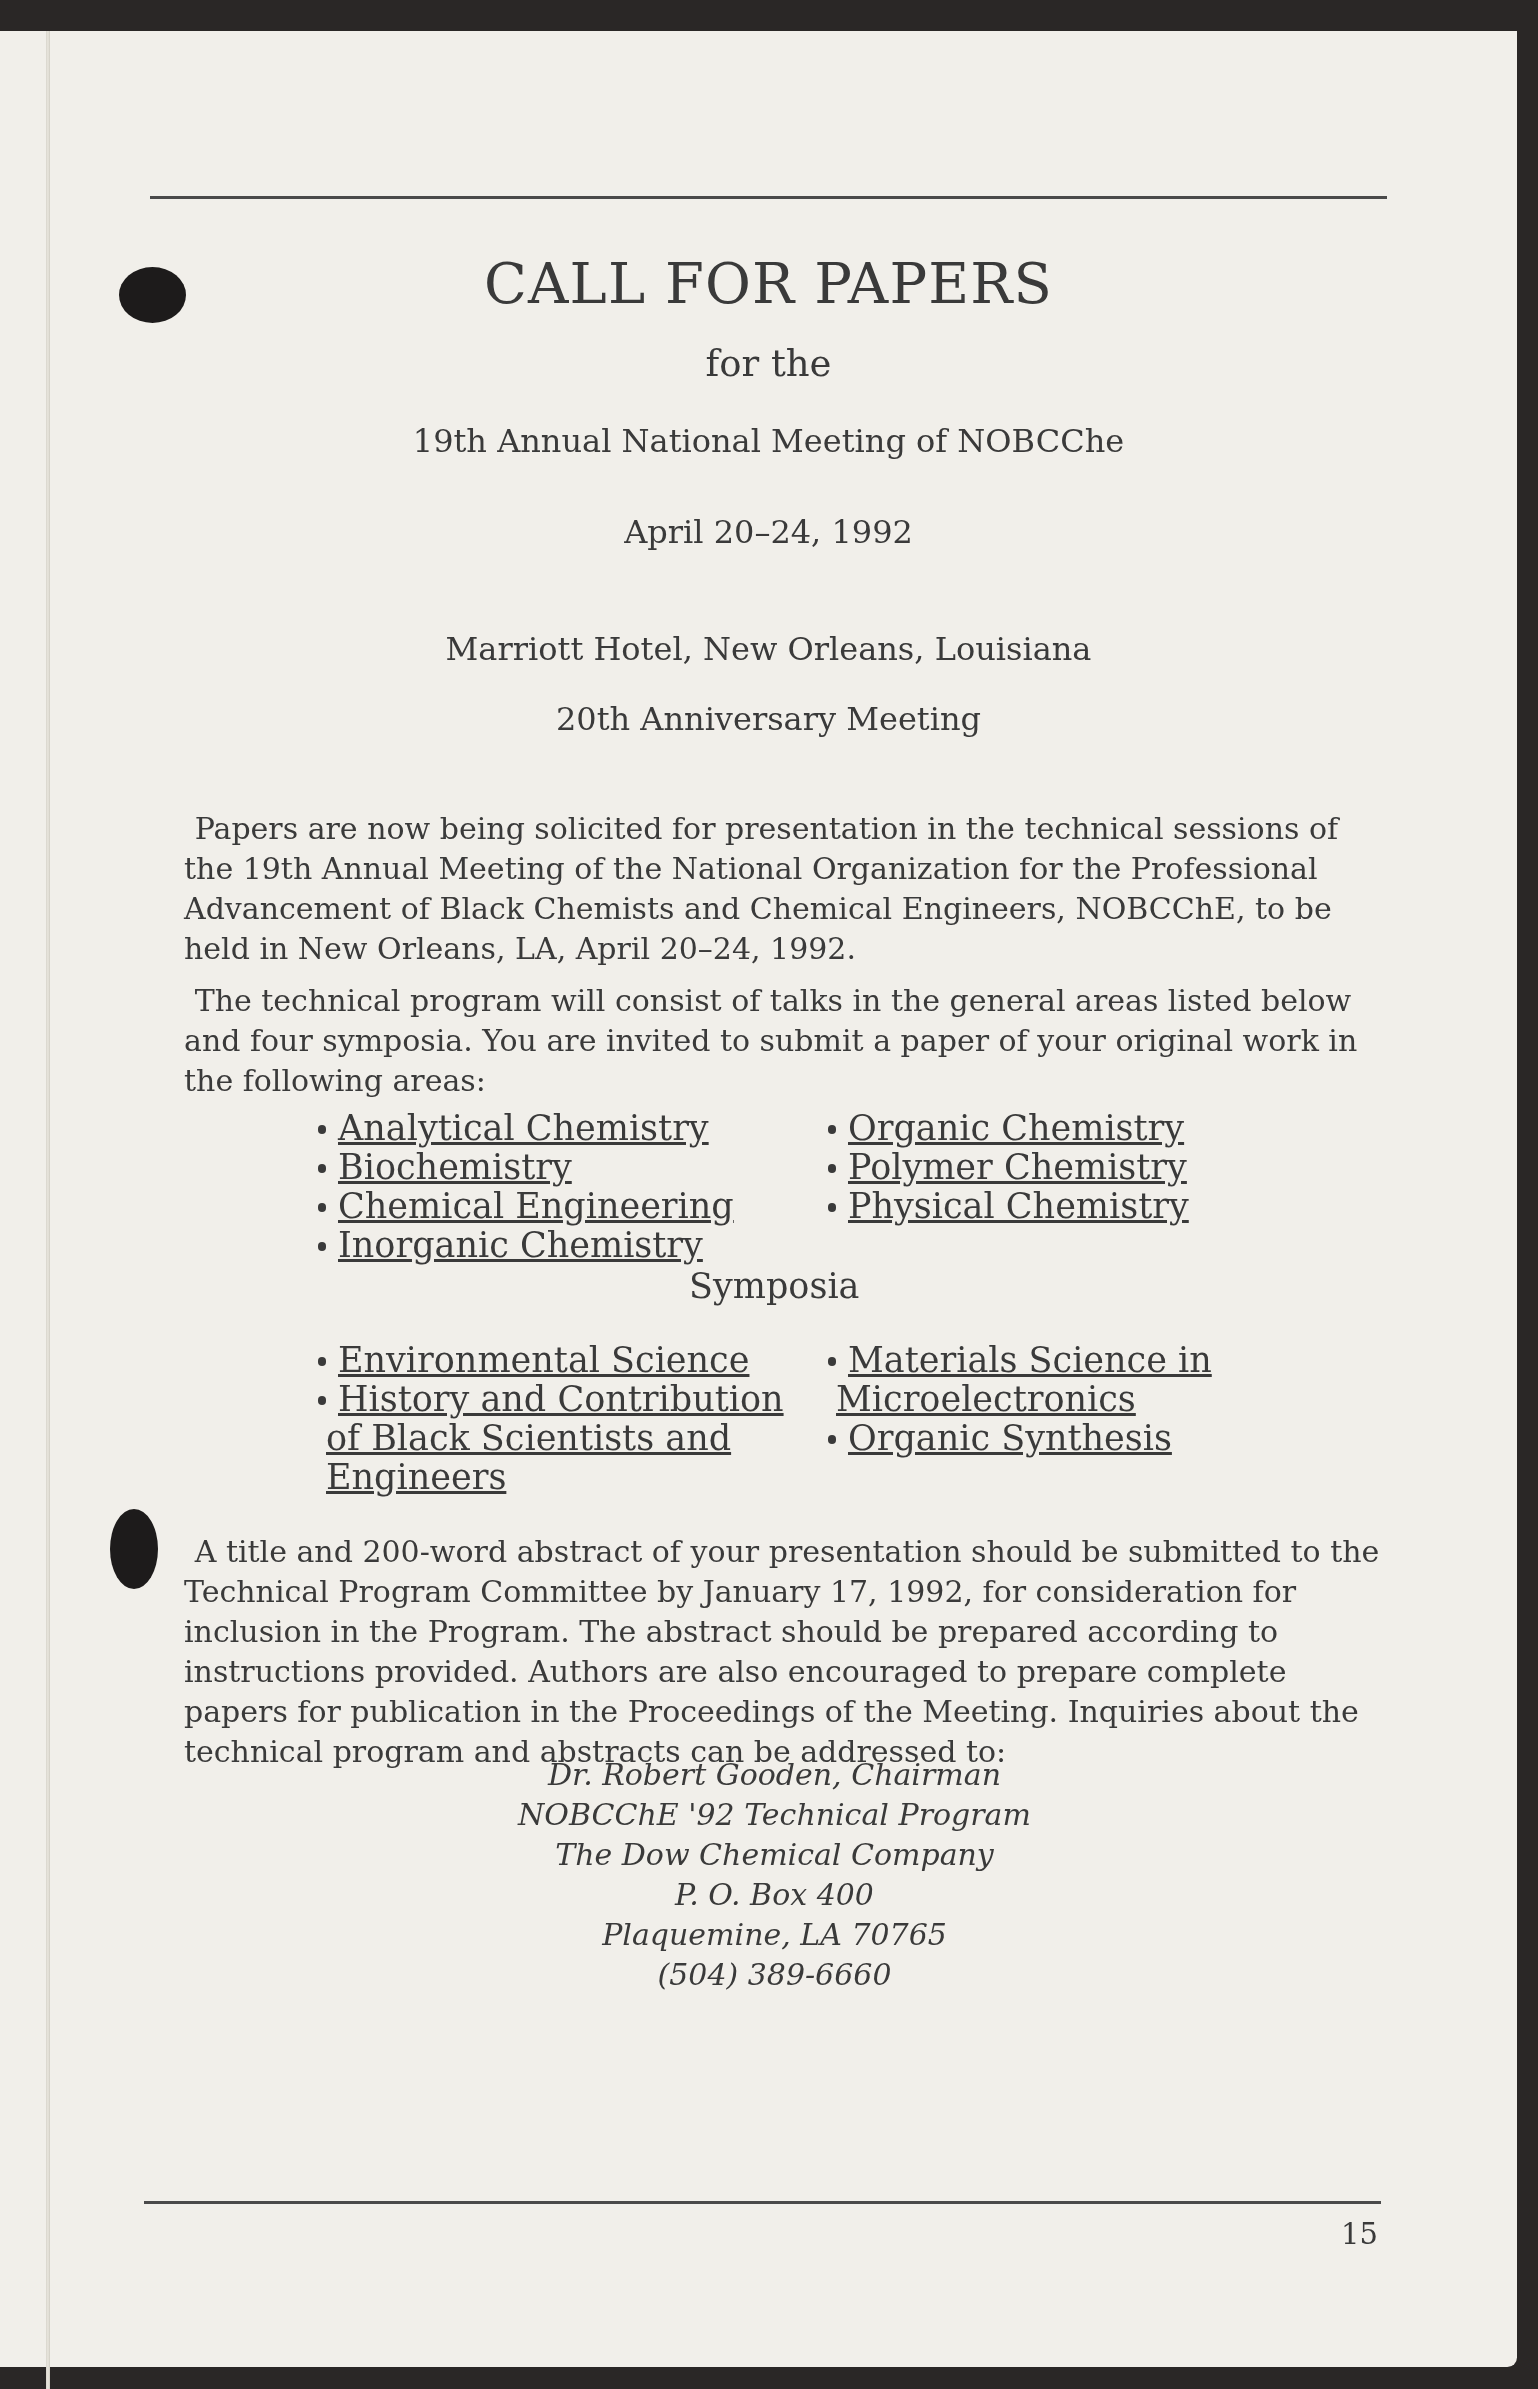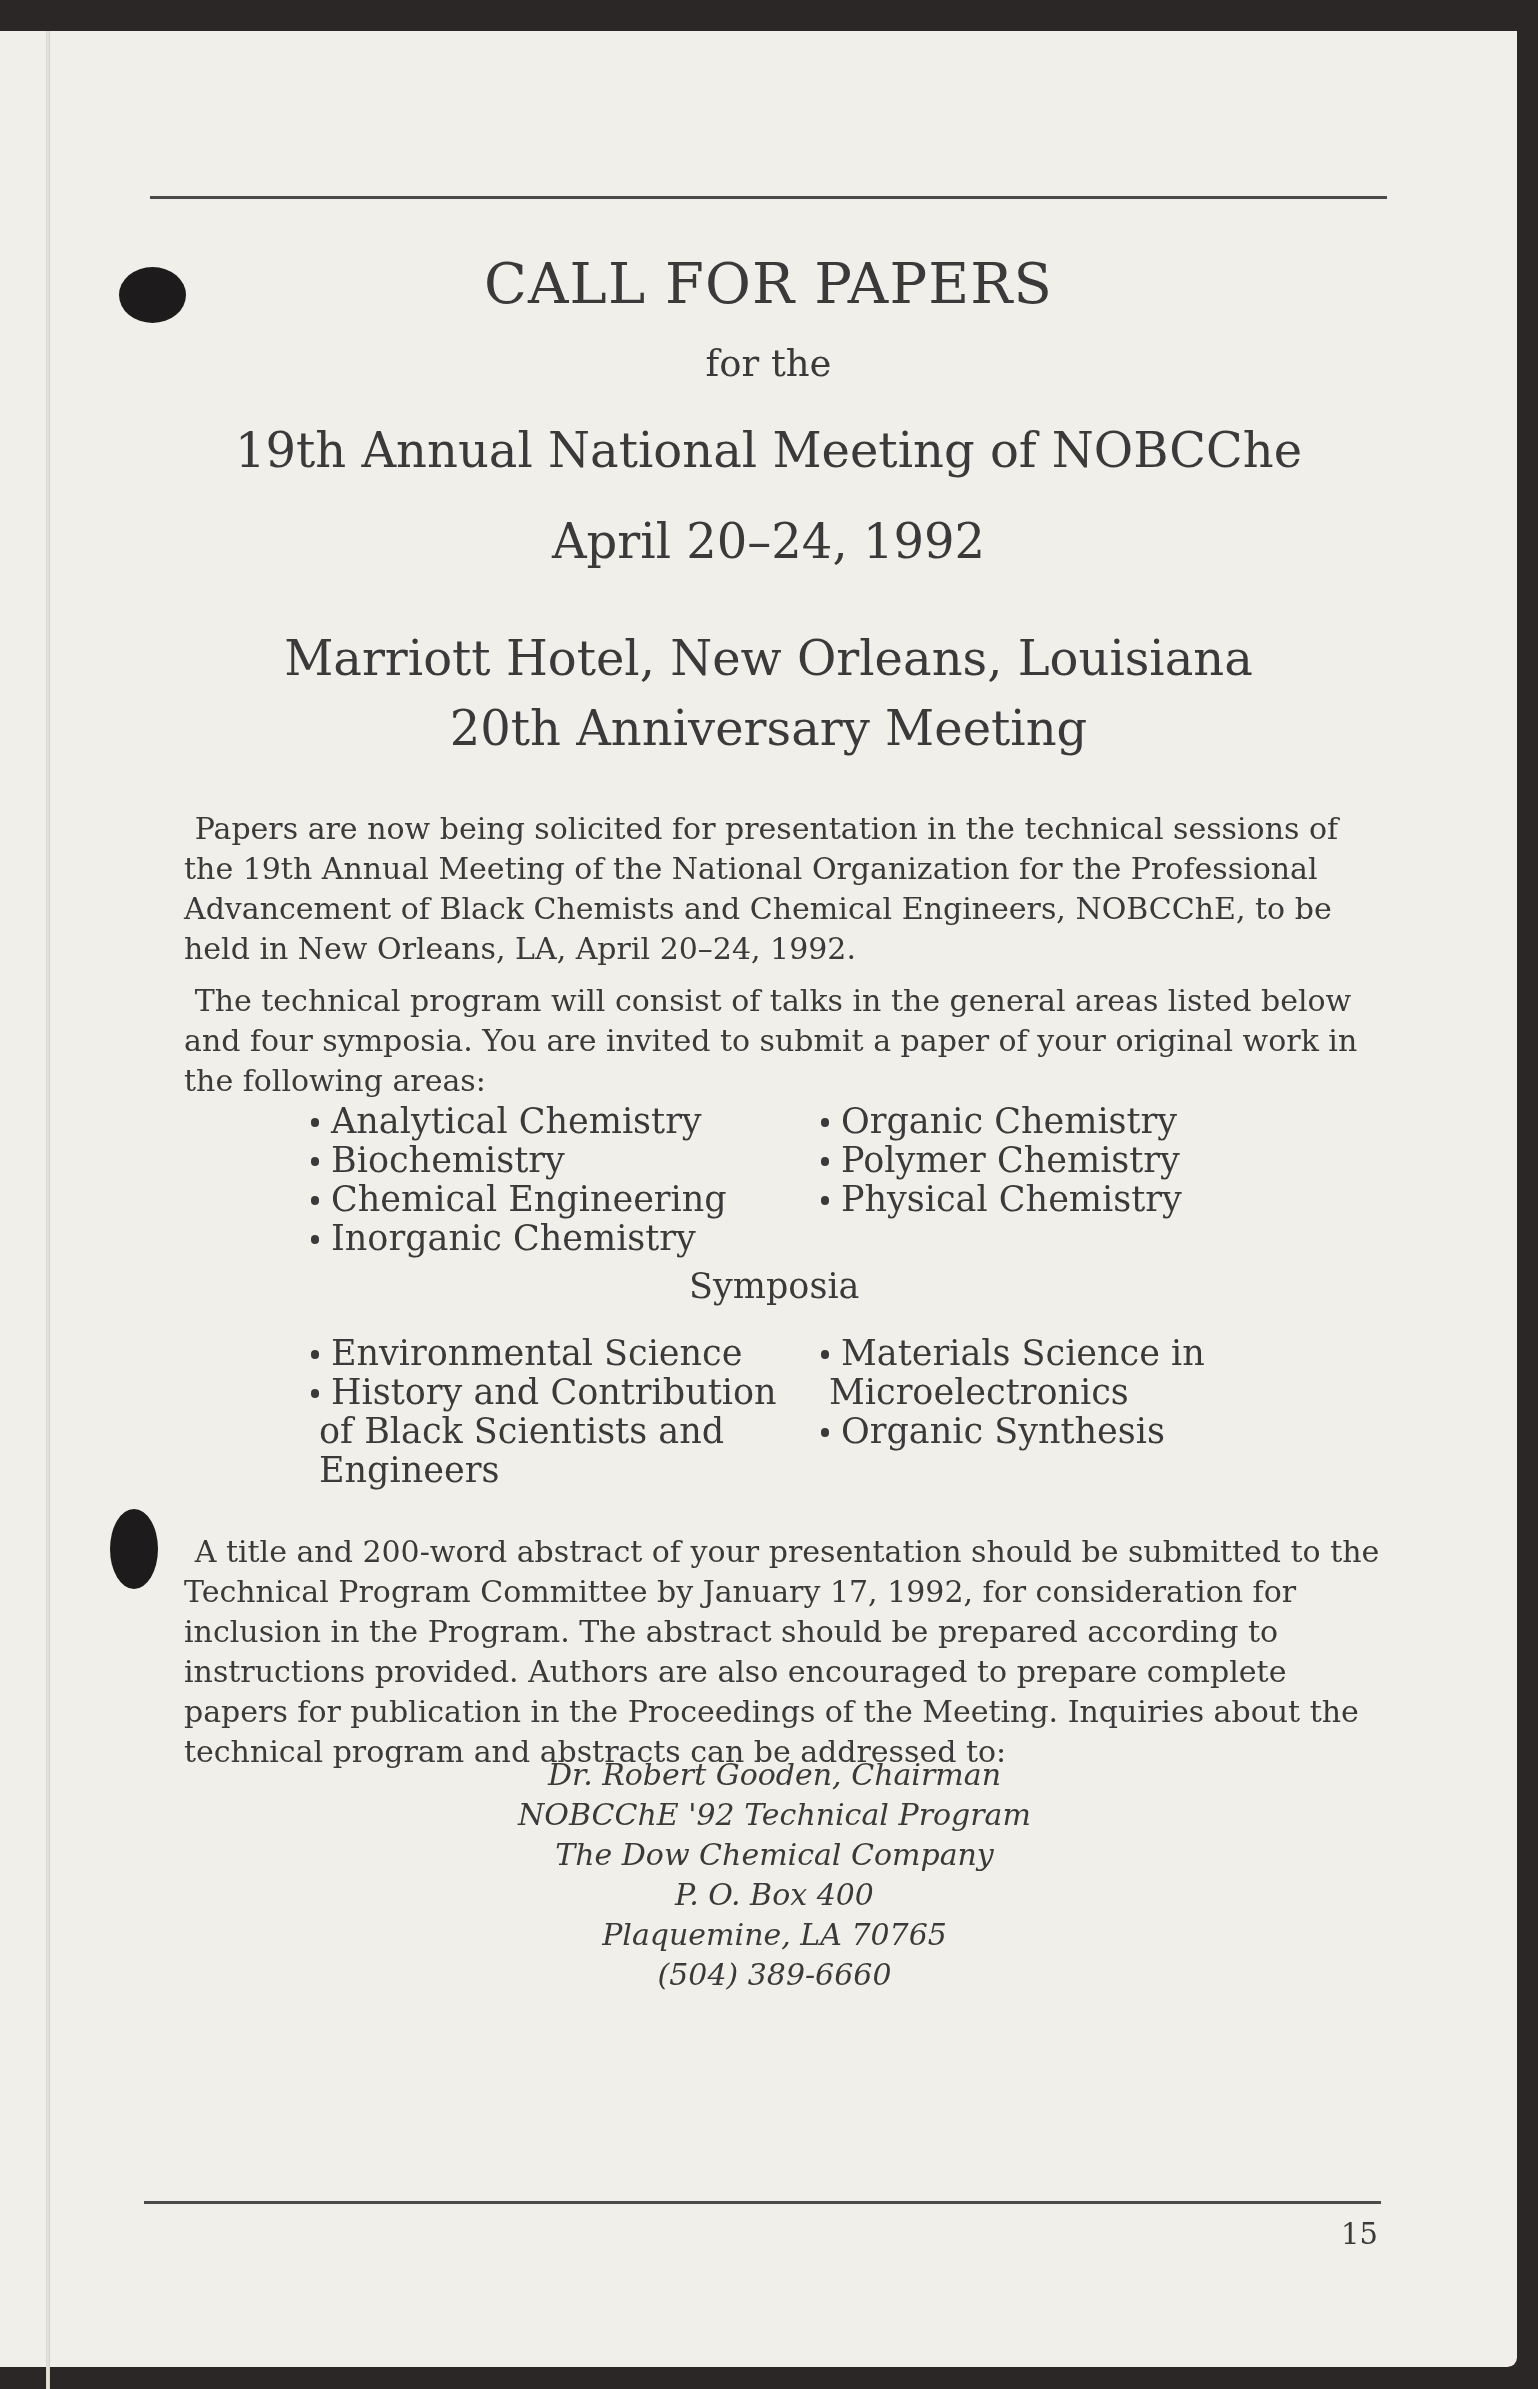--- a/index.html
+++ b/index.html
@@ -21,35 +21,35 @@
     .rule { position: absolute; height: 3.2px; background: #4a4a4a; }
     .rule.top { left: 150px; width: 1237px; top: 196px; }
     .rule.bottom { left: 144px; width: 1237px; top: 2201px; }
     .hole { position: absolute; background: #1d1b1b; border-radius: 50%; }
     .hole.h1 { left: 119px; top: 267px; width: 67px; height: 56px; }
     .hole.h2 { left: 110px; top: 1509px; width: 48px; height: 80px; }
 
     .center { position: absolute; left: 150px; width: 1237px; text-align: center; }
     .title { top: 251px; font-size: 56px; letter-spacing: 1.1px; }
     .for-the { top: 342px; font-size: 37px; }
-    .h-line { font-size: 48px; text-align: center; }
+    .h-line { font-size: 32px; text-align: center; }
     .meeting { top: 422px; }
     .dates { top: 513px; }
     .venue { top: 630px; }
     .anniv { top: 700px; }
 
     .para {
       position: absolute; left: 184px; width: 1202px;
       font-size: 30px; line-height: 40px; text-indent: 10.7px;
     }
     .p1 { top: 779px; }
     .p2 { top: 951px; }
     .p3 { top: 1502px; }
 
-    .list { position: absolute; font-size: 35px; line-height: 39px; margin: 9px; padding: 0; list-style: none; }
+    .list { position: absolute; font-size: 35px; line-height: 39px; margin: 16px; padding: 0; list-style: none; text-decoration: underline; }
     .list li { padding-left: 28px; position: relative; }
     .list li::before {
       content: ""; position: absolute; left: 7.5px; top: 16px;
       width: 8.5px; height: 8.5px; background: #3a3a3a; border-radius: 50%;
     }
     .list li.cont::before { display: none; }
     .list li.cont { padding-left: 16px; }
     .areas-left { left: 294px; top: 1093px; }
     .areas-right { left: 804px; top: 1093px; }
     .symp-label { position: absolute; left: 689px; top: 1266px; font-size: 35px; }

